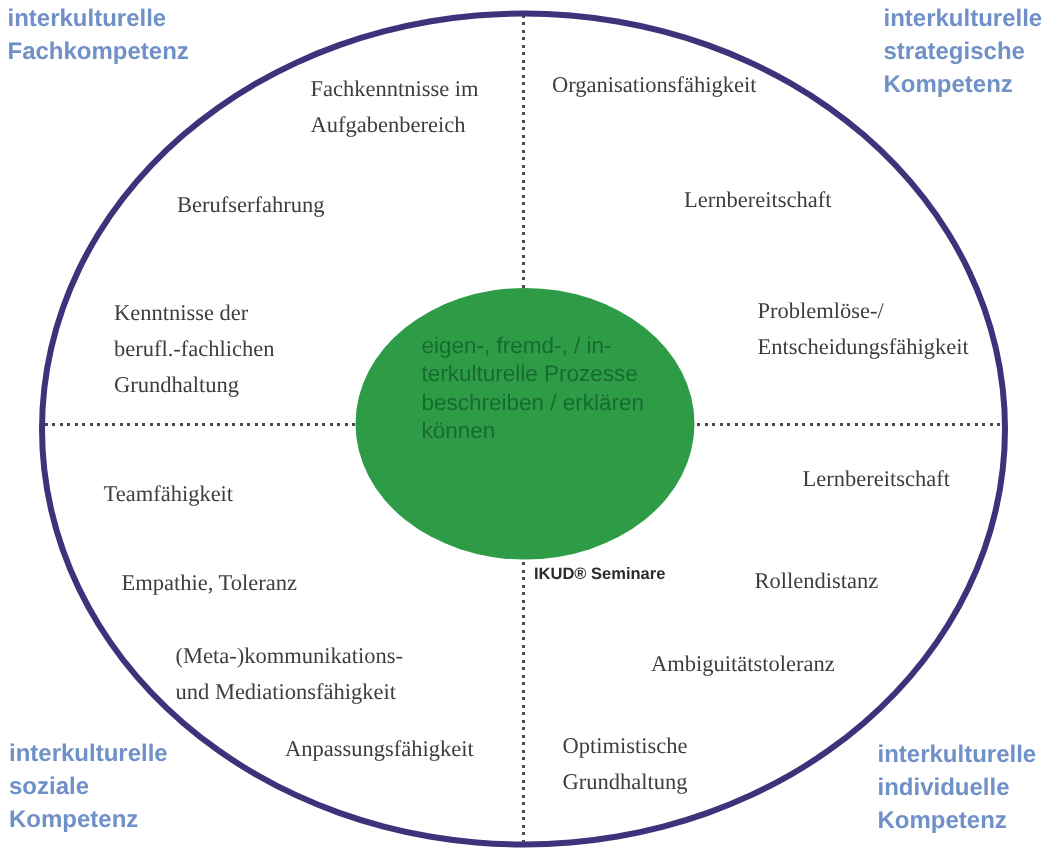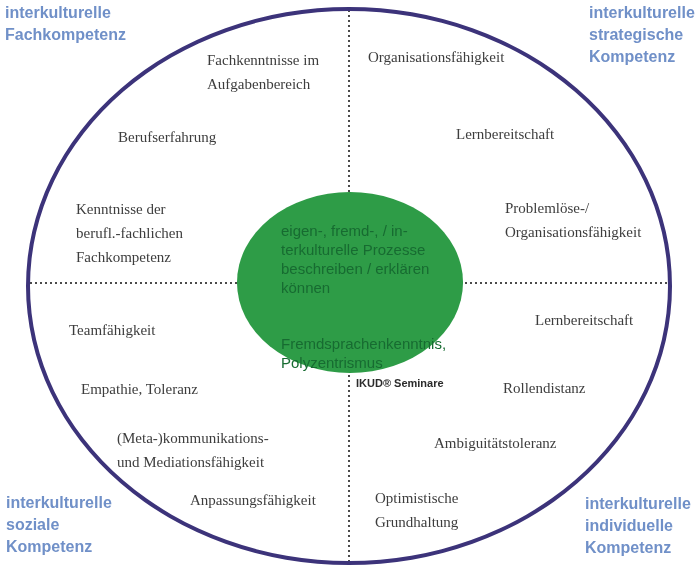--- a/index.html
+++ b/index.html
@@ -93,44 +93,42 @@
 Kompetenz</div>
   <div class="corner" style="left:585px; top:493px;">interkulturelle
 individuelle
 Kompetenz</div>
 
   <div class="lbl" style="left:207px; top:48px;">Fachkenntnisse im
 Aufgabenbereich</div>
   <div class="lbl" style="left:118px; top:125px;">Berufserfahrung</div>
   <div class="lbl" style="left:76px; top:197px;">Kenntnisse der
 berufl.-fachlichen
-Fachkompetenz</div>
+Grundhaltung</div>
 
   <div class="lbl" style="left:368px; top:45px;">Organisationsfähigkeit</div>
   <div class="lbl" style="left:456px; top:122px;">Lernbereitschaft</div>
   <div class="lbl" style="left:505px; top:196px;">Problemlöse-/
-Organisationsfähigkeit</div>
+Entscheidungsfähigkeit</div>
 
   <div class="lbl" style="left:69px; top:318px;">Teamfähigkeit</div>
   <div class="lbl" style="left:81px; top:377px;">Empathie, Toleranz</div>
   <div class="lbl" style="left:117px; top:426px;">(Meta-)kommunikations-
 und Mediationsfähigkeit</div>
   <div class="lbl" style="left:190px; top:488px;">Anpassungsfähigkeit</div>
 
   <div class="lbl" style="left:535px; top:308px;">Lernbereitschaft</div>
   <div class="lbl" style="left:503px; top:376px;">Rollendistanz</div>
   <div class="lbl" style="left:434px; top:431px;">Ambiguitätstoleranz</div>
   <div class="lbl" style="left:375px; top:486px;">Optimistische
 Grundhaltung</div>
 
   <div class="center-ellipse"></div>
   <div class="center-text">
     <div class="block1">eigen-, fremd-, / in-
 terkulturelle Prozesse
 beschreiben / erklären
 können</div>
-    <div class="block2">Fremdsprachenkenntnis,
-Polyzentrismus</div>
   </div>
 
   <div class="brand">IKUD® Seminare</div>
 
 </div>
 
 </body></html>

